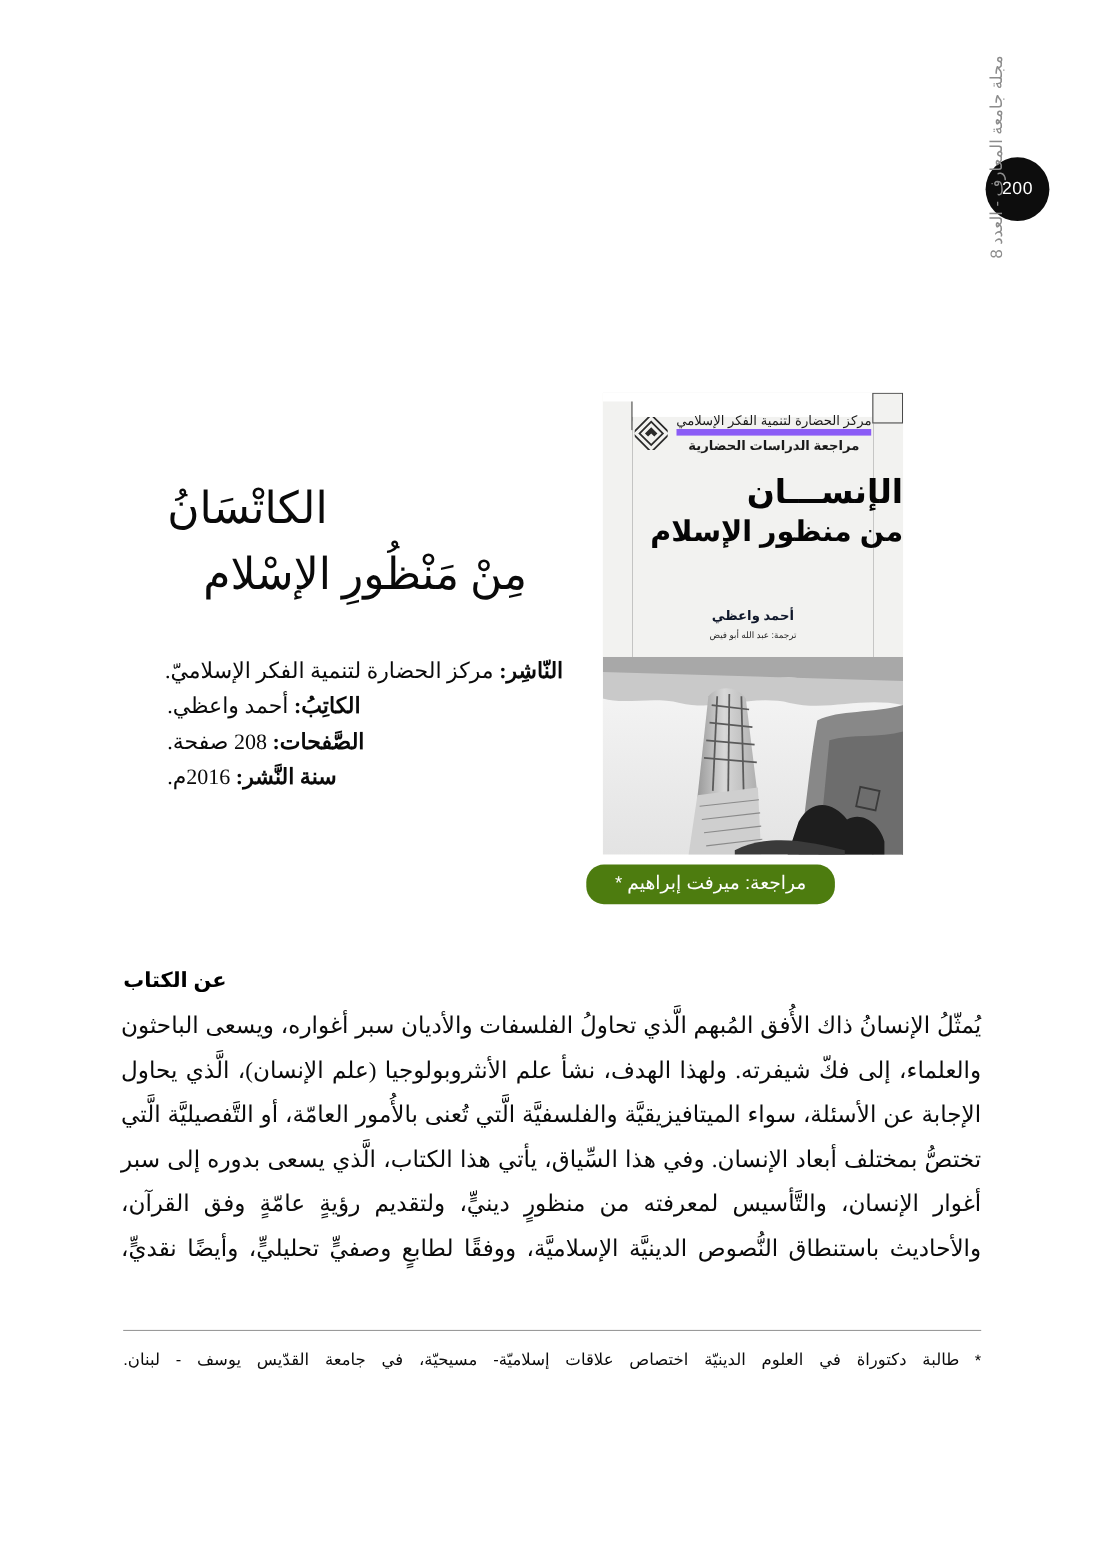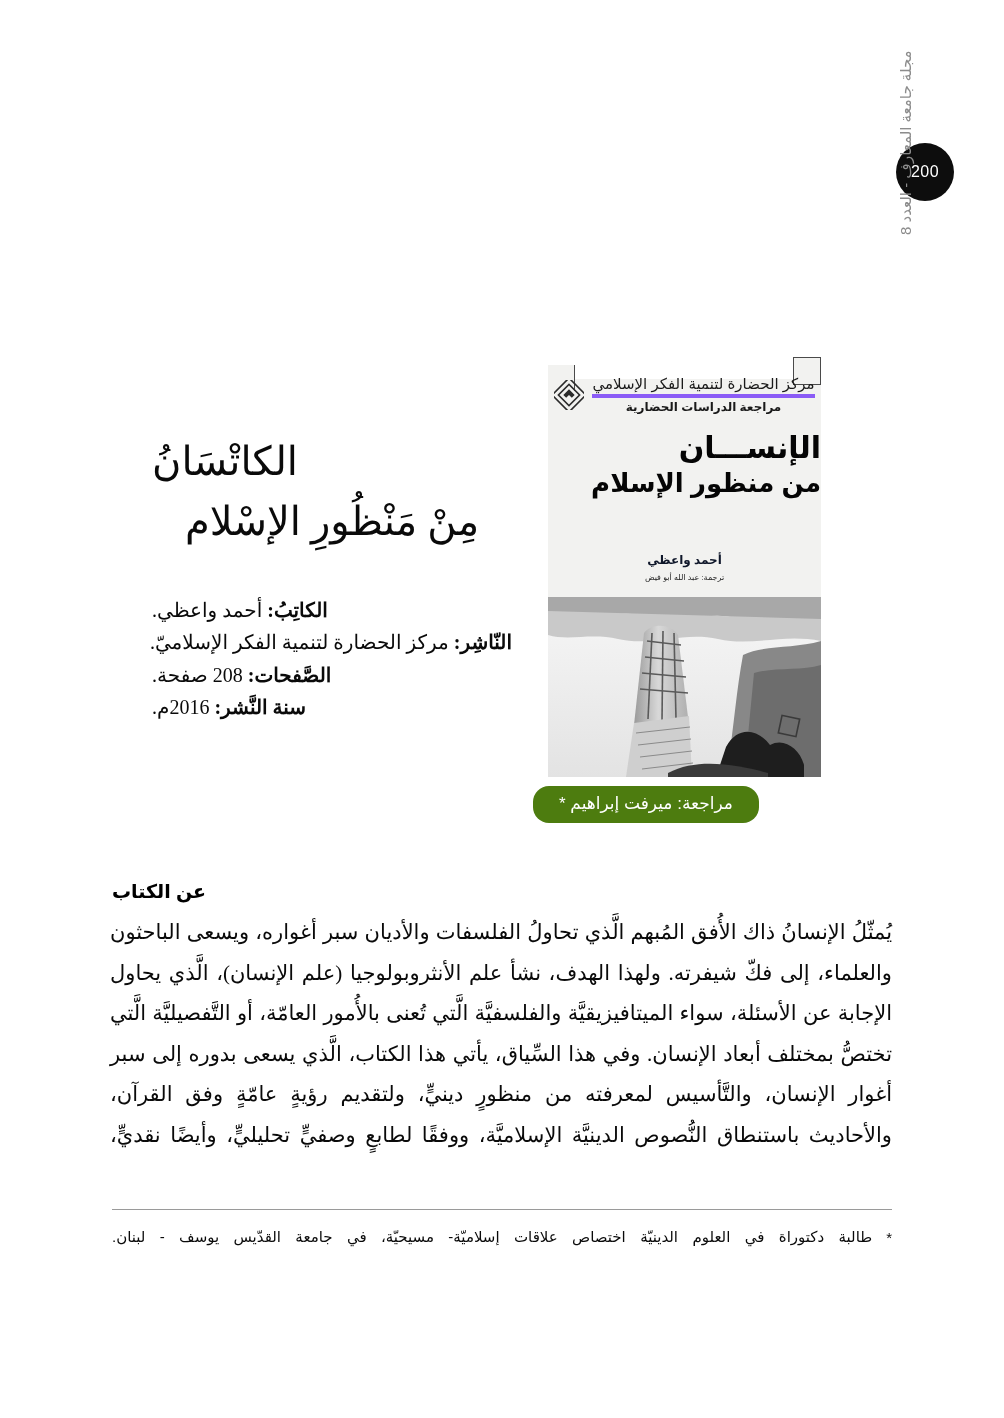--- a/index.html
+++ b/index.html
@@ -134,23 +134,23 @@
     flex: 0 0 auto;
     width: 30px;
     height: 30px;
   }
   .cover-head-text {
     text-align: center;
     font-family: "Liberation Sans", "DejaVu Sans", sans-serif;
     color: #1a1a1a;
   }
   .cover-publisher {
-    font-size: 15px;
+    font-size: 12px;
     padding-bottom: 1px;
-    border-bottom: 4px solid #8b5cf6;
+    border-bottom: 6px solid #8b5cf6;
     white-space: nowrap;
   }
   .cover-series {
     font-size: 12px;
     font-weight: bold;
     padding-top: 2px;
     white-space: nowrap;
   }
   .cover-title-block {
     position: absolute;
@@ -396,24 +396,24 @@
     <div class="cover-notch-bottom"></div>
   </div>
 
   <div class="book-title">
     <span class="line1">الكاتْسَانُ</span>
     <span class="line2">مِنْ مَنْظُورِ الإسْلام</span>
   </div>
 
   <div class="book-meta">
     <div class="meta-row">
+      <span class="meta-label">النّاشِر:</span><span> مركز الحضارة لتنمية الفكر الإسلاميّ.</span>
+    </div>
+    <div class="meta-row">
       <span class="meta-label">الكاتِبُ:</span><span> أحمد واعظي.</span>
-    </div>
-    <div class="meta-row">
-      <span class="meta-label">النّاشِر:</span><span> مركز الحضارة لتنمية الفكر الإسلاميّ.</span>
     </div>
     <div class="meta-row">
       <span class="meta-label">الصَّفحات:</span><span> 208 صفحة.</span>
     </div>
     <div class="meta-row">
       <span class="meta-label">سنة النَّشر:</span><span> 2016م.</span>
     </div>
   </div>
 
   <div class="reviewer-badge">مراجعة: ميرفت إبراهيم *</div>

